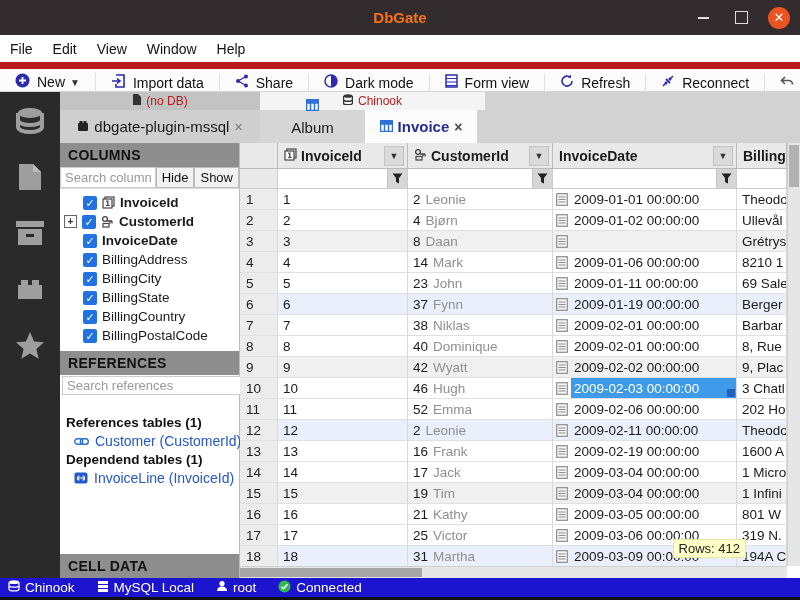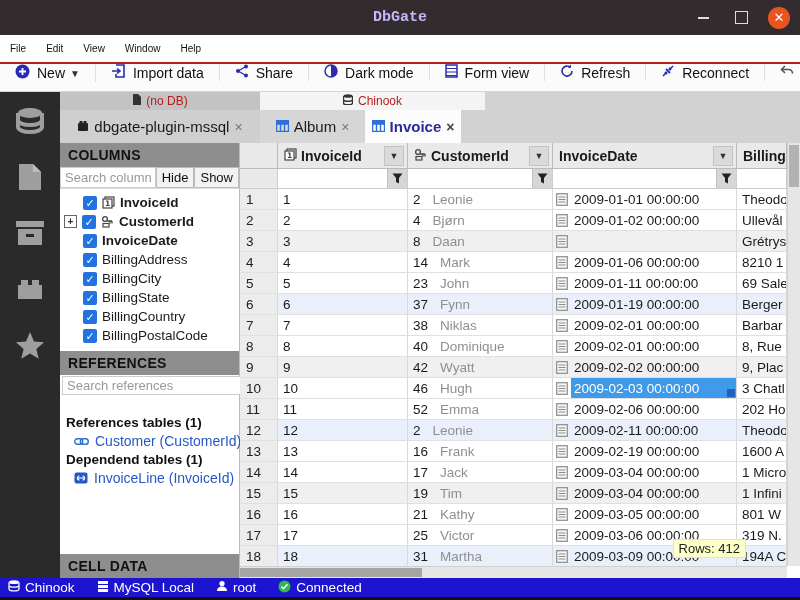--- a/index.html
+++ b/index.html
@@ -2,55 +2,55 @@
 <html><head>
 <meta charset="utf-8">
 <style>
   * { box-sizing: border-box; margin: 0; padding: 0; }
   html,body { width:800px; height:600px; overflow:hidden; }
   body { font-family: "Liberation Sans", "DejaVu Sans", sans-serif; font-size:14px; color:#1a1a1a; }
   .app { width:800px; height:600px; display:flex; flex-direction:column; background:#fff; }
 
   
   .titlebar { height:35px; background:#322c2e; position:relative; display:flex; align-items:center; justify-content:center; flex:none; }
-  .titlebar .title { color:#c4b5fd; font-weight:bold; font-size:15px;font-family:Liberation Mono, monospace; }
+  .titlebar .title { color:#f97316; font-weight:bold; font-size:15px; }
   .win-controls { position:absolute; right:10px; top:0; height:35px; display:flex; align-items:center; gap:16px; }
   .win-btn { width:22px; height:22px; display:flex; align-items:center; justify-content:center; color:#eee; cursor:default; }
   .btn-min::before { content:""; width:11px; height:2px; background:#ddd; display:block; }
   .btn-max::before { content:""; width:11px; height:11px; border:1.5px solid #ddd; display:block; }
   .btn-close { width:22px; height:22px; border-radius:50%; background:#e95420; color:#fff; font-size:13px; font-weight:bold; display:flex; align-items:center; justify-content:center; }
 
   
-  .menubar { height:27px; background:#fff; display:flex; align-items:center; gap:20px; padding:0 10px; font-size:10px; flex:none; }
+  .menubar { height:27px; background:#fff; display:flex; align-items:center; gap:20px; padding:0 10px; font-size:14px; flex:none; }
   .menu-item { color:#111; }
 
   
-  .toolbar { height:30px; background:#fbfbfb; border-top:2px solid #b91c1c; border-bottom:1px solid #d5d5d5; display:flex; align-items:flex-start; flex:none; overflow:hidden; }
+  .toolbar { height:30px; background:#fbfbfb; border-top:7px solid #b91c1c; border-bottom:1px solid #d5d5d5; display:flex; align-items:flex-end; flex:none; overflow:hidden; }
   .tbtn { display:flex; align-items:center; gap:7px; padding:0 15px; border-right:1px solid #e0e0e0; font-size:14px; color:#111; white-space:nowrap; }
   .tbtn svg { flex:none; }
   .tb-chev { font-size:10px; color:#333; margin-left:-2px; }
 
   
   .main { flex:1; display:flex; min-height:0; }
   .iconbar { width:60px; background:#2a2a2a; flex:none; display:flex; flex-direction:column; align-items:center; padding-top:14px; gap:26px; }
   .iconbar .ib { width:34px; height:30px; display:flex; align-items:center; justify-content:center; }
   .right-col { flex:1; display:flex; flex-direction:column; min-width:0; }
 
   
   .grouprow { height:18px; display:flex; flex:none; font-size:12px; }
   .group-label { display:flex; align-items:center; justify-content:center; gap:5px; color:#b91c1c; }
   .g1 { width:200px; background:#c3c3c3; }
   .g2 { width:225px; background:#f4f4f4; }
   .g-rest { flex:1; background:#d2d2d2; }
   .tabrow { height:33px; display:flex; flex:none; background:#d2d2d2; font-size:15px; }
   .tab { display:flex; align-items:center; justify-content:center; gap:5px; padding:0 10px; white-space:nowrap; }
   .tab .x { color:#777; font-size:14px; }
   .tab-mssql { width:200px; background:#cfcfcf; }
-  .tab-album { width:105px; background:#d6d6d6; }
-  .tab-invoice { width:96px; background:#fcfcfc; color:#2a2a9a; font-weight:bold; }
+  .tab-album { width:105px; background:#d6d6d6;flex-direction:column; }
+  .tab-invoice { width:112px; background:#fcfcfc; color:#2a2a9a; font-weight:bold; }
   .tab-invoice .x { color:#444; }
 
   
   .content { flex:1; display:flex; min-height:0; }
 
   
   .leftpanel { width:180px; flex:none; background:#fff; display:flex; flex-direction:column; border-right:1px solid #bbb; min-height:0; }
   .phead { height:24px; background:#8e8e8e; color:#111; font-weight:bold; font-size:14px; display:flex; align-items:center; padding:0 8px; flex:none; letter-spacing:.3px; }
   .searchrow { height:22px; display:flex; flex:none; border-bottom:1px solid #ddd; }
   .searchrow input { flex:1; min-width:0; border:1px solid #ccc; font-size:13px; padding:0 4px; font-family:inherit; color:#333; }
@@ -85,21 +85,21 @@
   .c1 { width:130px; flex:none; }
   .c2 { width:145px; flex:none; }
   .c3 { width:184px; flex:none; }
   .c4 { flex:1; min-width:0; }
   .gbody { flex:1; overflow:hidden; }
   .grow { height:21px; display:flex; border-bottom:1px solid #e0e0e0; font-size:13.5px; background:#fff; }
   .grow.tint-gray { background:#f0f0f0; }
   .grow.tint-blue { background:#e9f0fb; }
   .gc { display:flex; align-items:center; border-right:1px solid #d9d9d9; padding:0 5px; overflow:hidden; white-space:nowrap; }
   .gc.c0 { background:#ececec; color:#222; padding-left:6px; }
-  .cust-name { color:#8f8f8f; margin-left:12px; }
+  .cust-name { color:#8f8f8f; margin-left:5px; }
   .gc.c3 { padding:0 0 0 3px; gap:3px; position:relative; }
   .dic { flex:none; display:flex; }
   .dtext { flex:1; height:100%; display:flex; align-items:center; padding-left:3px; overflow:hidden; }
   .grow .c3.sel .dtext { background:#3f9be9; color:#fff; }
   .selhandle { position:absolute; right:1px; bottom:1px; width:8px; height:8px; background:#2060c0; }
 
   .rows-badge { position:absolute; right:54px; bottom:20px; background:#ffffc8; border:1px solid #e6e6a8; font-size:13px; color:#222; padding:1px 5px; white-space:nowrap; }
 
   .hscroll { position:absolute; left:0; right:13px; bottom:0; height:12px; background:#e6e6e6; border-top:1px solid #d0d0d0; }
   .hthumb { position:absolute; left:0; top:1px; bottom:1px; width:182px; background:#a5a5a5; }

